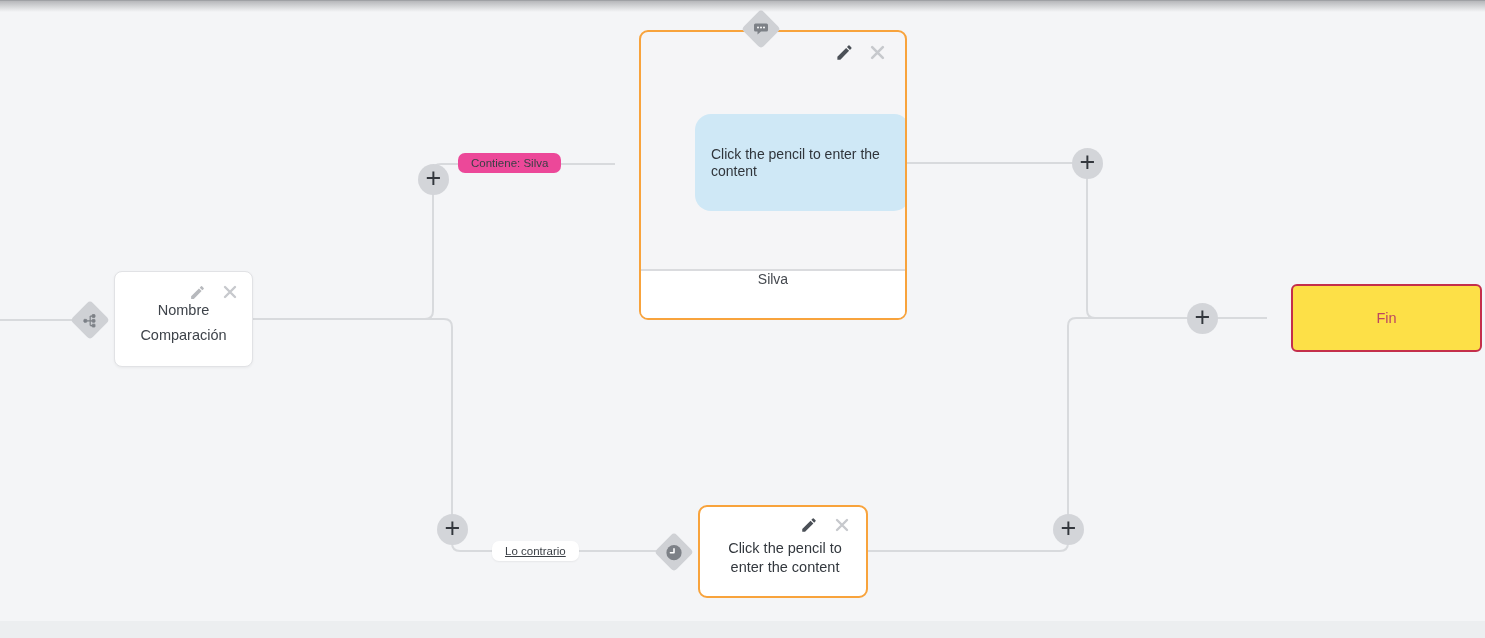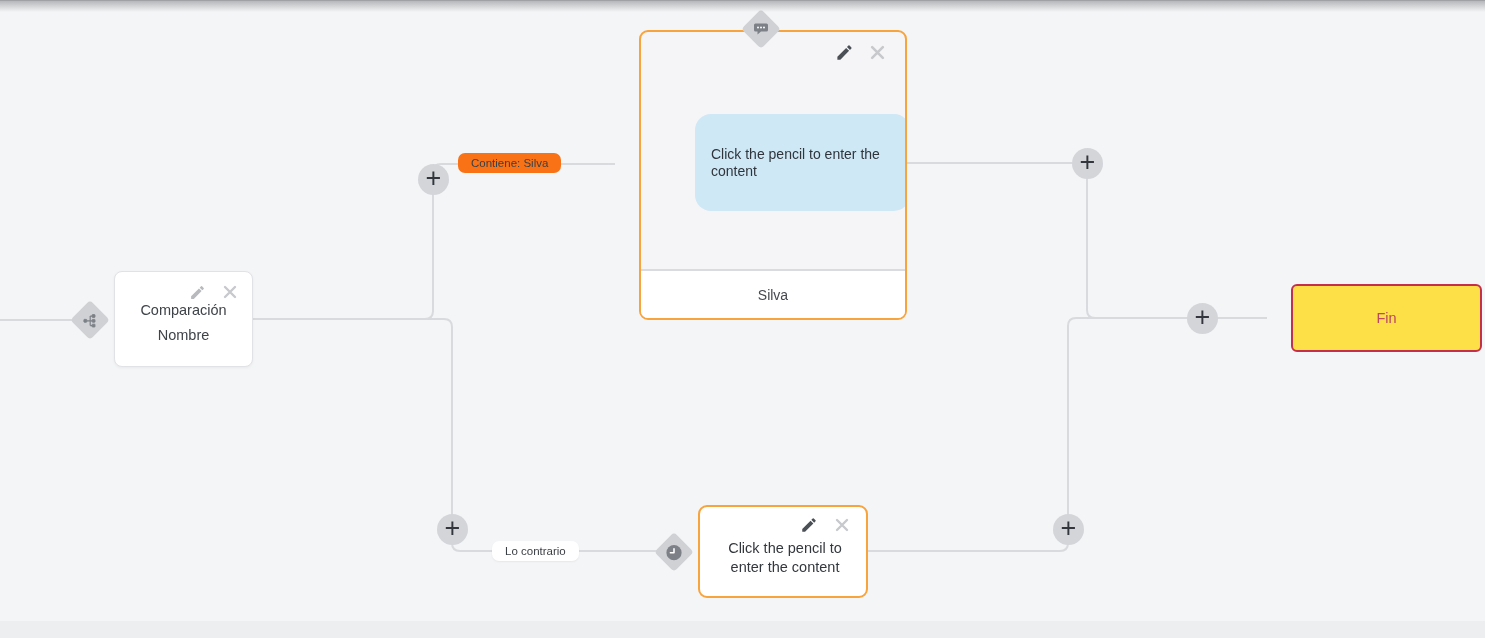--- a/index.html
+++ b/index.html
@@ -18,21 +18,21 @@
     background: #eceef0;
   }
   svg.edges { position: absolute; left: 0; top: 0; z-index: 1; }
   svg.edges path { stroke: #d8dadd; stroke-width: 2; fill: none; }
 
   .pill {
     position: absolute; z-index: 2; height: 20px; padding: 0 13px;
     display: flex; align-items: center; justify-content: center;
     border-radius: 7px; font-size: 11.5px; color: #3a3f45; white-space: nowrap;
   }
-  .pill.gray { background: #f97316; }
+  .pill.gray { background: #ec4899; }
   .pill.white { background: #ffffff; box-shadow: 0 1px 2px rgba(0,0,0,.06); }
 
   .plus-btn {
     position: absolute; z-index: 2; width: 31px; height: 31px; border-radius: 50%;
     background: #d3d5d9; display: flex; align-items: center; justify-content: center;
     color: #33373d; font-size: 27px; font-weight: 400; line-height: 1; cursor: pointer;
     padding-bottom: 2px;
   }
 
   .node { position: absolute; z-index: 3; padding-left: 24px; }
@@ -49,21 +49,21 @@
 
   .message-box { background: #f5f5f7; border: 2px solid #f8a33c; overflow: hidden; }
   .bubble {
     position: absolute; left: 54px; top: 82px; width: 215px; height: 97px;
     background: #cfe8f6; border-radius: 16px; display: flex; align-items: center;
     padding: 12px 16px; font-size: 14px; color: #30353b; line-height: 17px;
   }
   .message-footer {
     position: absolute; left: 0; right: 0; bottom: 0; height: 49px;
     background: #ffffff; border-top: 2px solid #dadbde;
-    display: flex; align-items: center; justify-content: center;
+    display: flex; align-items: flex-start; justify-content: center;
     font-size: 14px; color: #45494f;
   }
 
   .delay-box {
     background: #ffffff; border: 2px solid #f8a33c;
     display: flex; align-items: center; justify-content: center; text-align: center;
     font-size: 14.5px; color: #33383e; line-height: 19px; padding: 18px 20px 6px 24px;
   }
 
   .end-box {
@@ -94,21 +94,21 @@
     <path d="M 0 320 H 72"></path>
     <path d="M 253 319 H 425 Q 433 319 433 311 V 172 Q 433 164 441 164 H 615"></path>
     <path d="M 253 319 H 444 Q 452 319 452 327 V 543 Q 452 551 460 551 H 658"></path>
     <path d="M 907 163 H 1087 V 310 Q 1087 318 1095 318 H 1267"></path>
     <path d="M 868 551 H 1060 Q 1068 551 1068 543 V 326 Q 1068 318 1076 318 H 1267"></path>
   </svg>
 
   <div class="pill gray" style="left:458px;top:153px;">
     <span>Contiene: Silva</span>
   </div>
-  <div class="pill white" style="left:492px;top:541px;">
+  <div class="pill white" style="left:492px;top:541px;text-decoration:underline;">
     <span>Lo contrario</span>
   </div>
 
   <div class="plus-btn" style="left:418px;top:164px;">
       <span>+</span>
     </div>
   <div class="plus-btn" style="left:437px;top:514px;">
       <span>+</span>
     </div>
   <div class="plus-btn" style="left:1072px;top:148px;">
@@ -129,22 +129,22 @@
               <path d="M3 17.25V21h3.75L17.81 9.94l-3.75-3.75L3 17.25zM20.71 7.04c.39-.39.39-1.02 0-1.41l-2.34-2.34a.9959.9959 0 0 0-1.41 0l-1.83 1.83 3.75 3.75 1.83-1.83z"></path>
             </svg>
         </span>
         <span class="icon-btn">
           <svg width="14" height="14" viewBox="0 0 14 14">
               <path d="M2 2 L12 12 M12 2 L2 12" stroke="#c7c9cd" stroke-width="2.4" stroke-linecap="round"></path>
             </svg>
         </span>
       </div>
       <div class="comparison-text">
+        <div>Nombre</div>
         <div>Comparación</div>
-        <div>Nombre</div>
       </div>
     </div>
   </div>
   <div class="diamond" style="left:76px;top:306px;">
     <span class="di">
       <svg width="15" height="15" viewBox="0 0 16 16" fill="#7d8187" stroke="#7d8187">
         <rect x="1.5" y="6.6" width="3" height="3" rx="0.5"></rect>
         <path d="M4.5 8.1 H 8.2 M8.2 3 V 13.2 M8.2 3 H 10.3 M8.2 8.1 H 10.3 M8.2 13.2 H 10.3" fill="none" stroke-width="1.3"></path>
         <rect x="10.3" y="1.5" width="3" height="3" rx="0.5"></rect>
         <rect x="10.3" y="6.6" width="3" height="3" rx="0.5"></rect>

